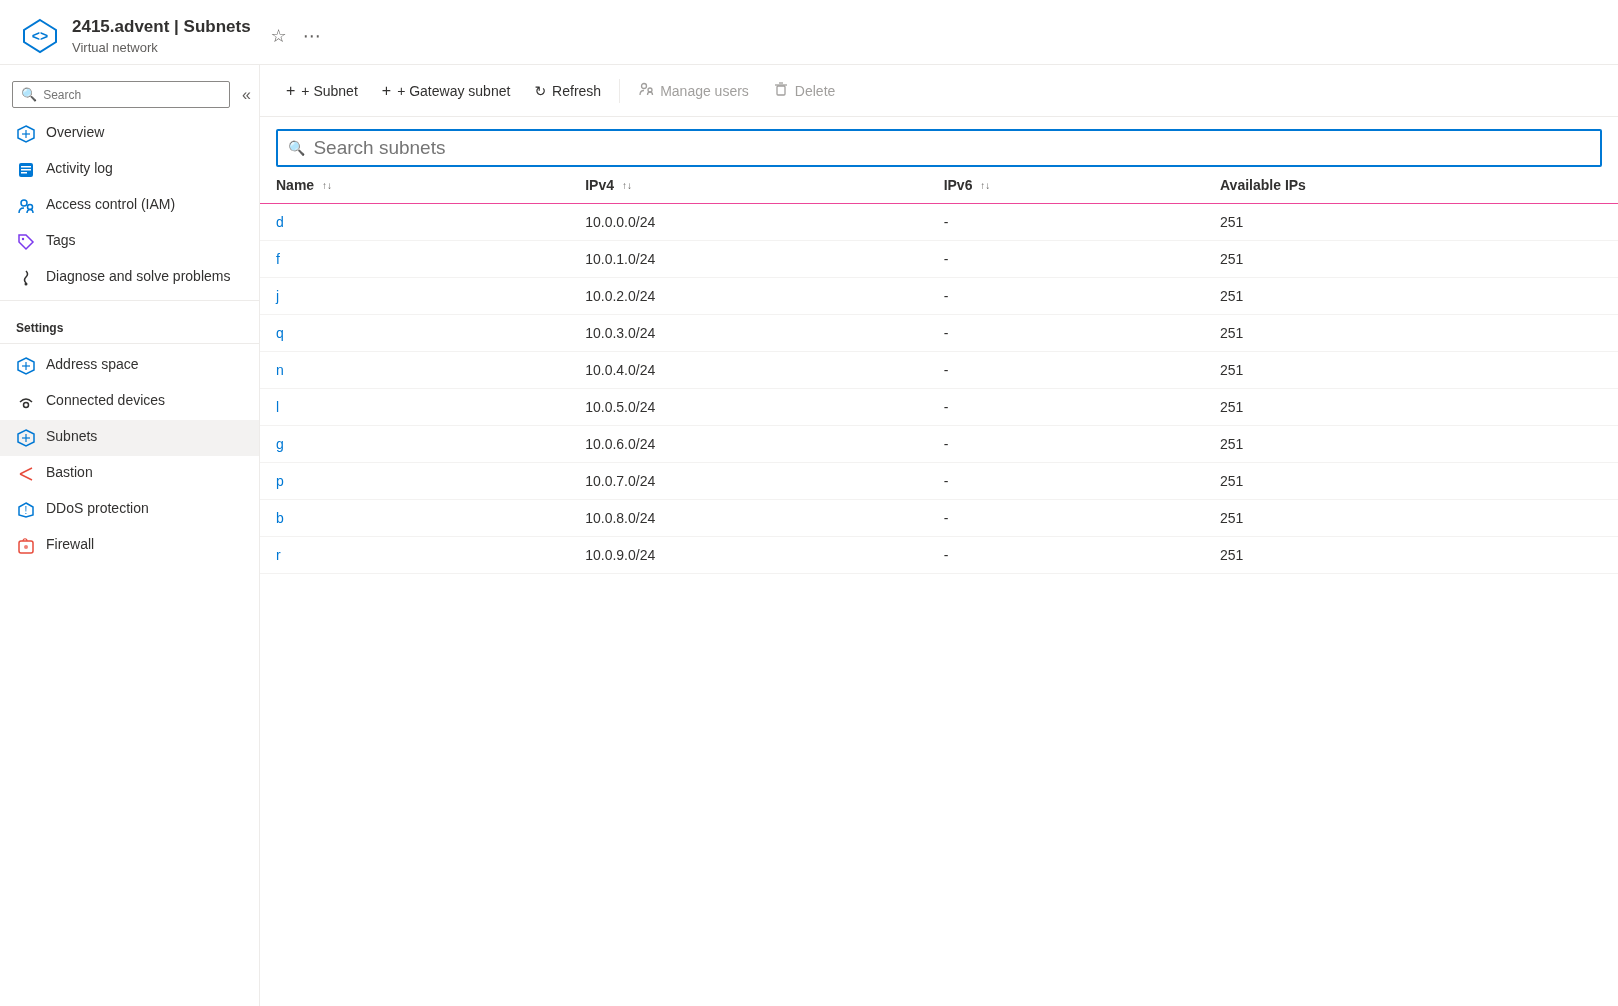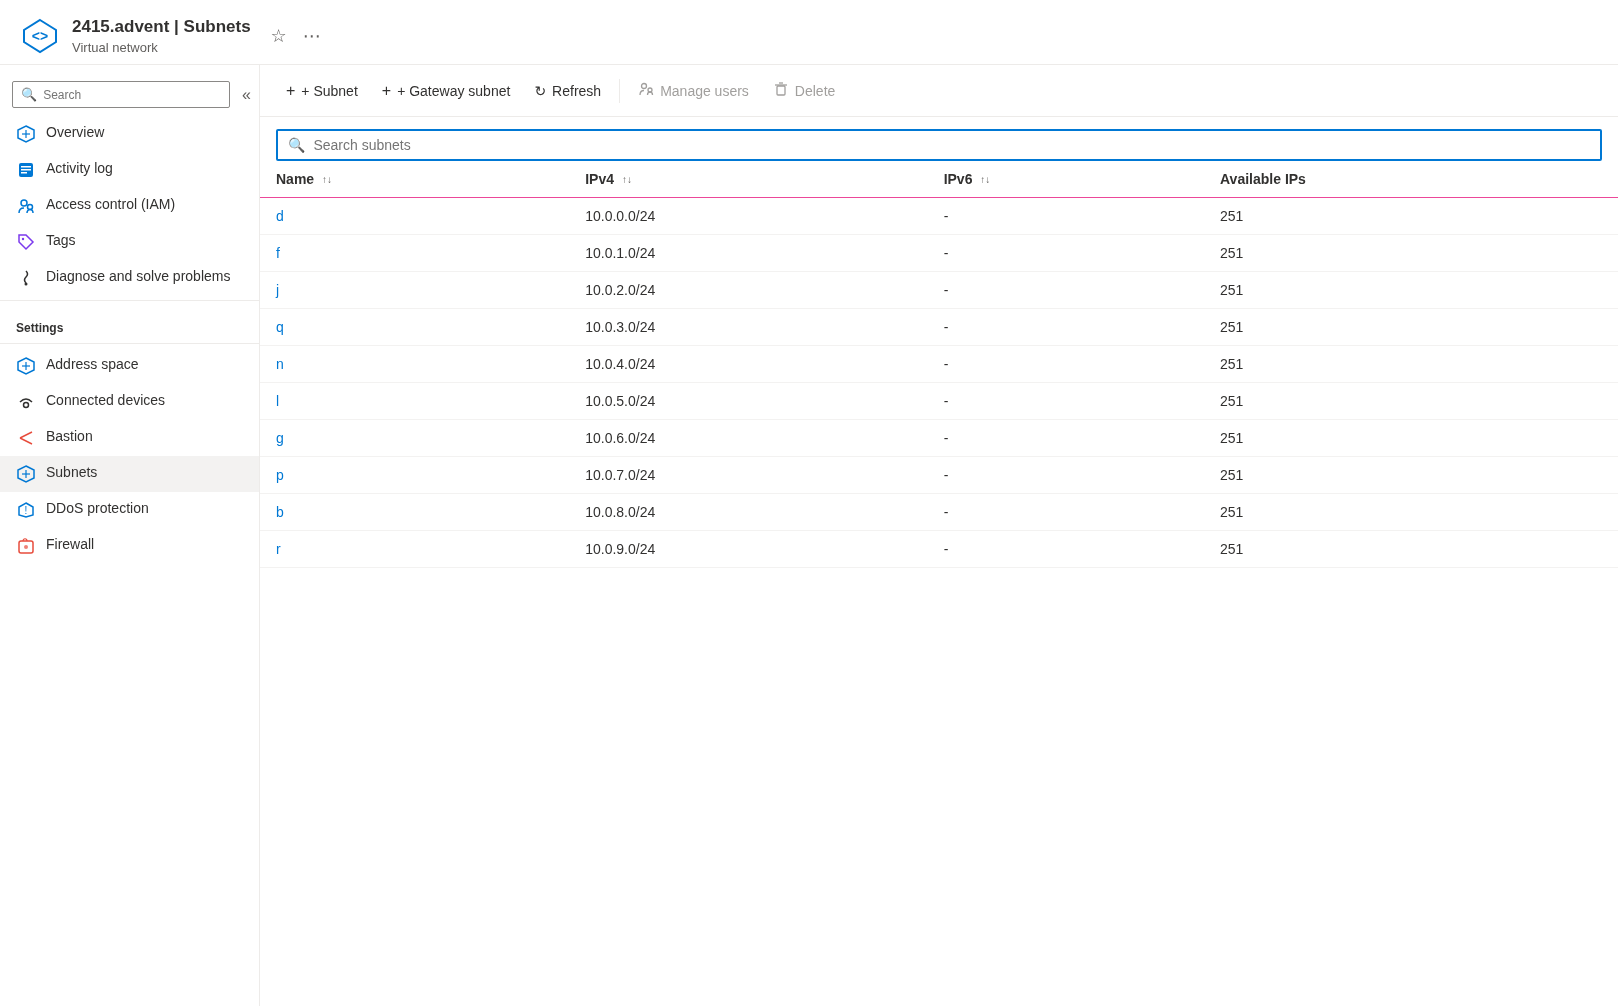--- a/index.html
+++ b/index.html
@@ -35,21 +35,21 @@
 
     
     .content-toolbar { display: flex; align-items: center; padding: 10px 16px; border-bottom: 1px solid #edebe9; gap: 4px; flex-wrap: wrap; }
     .toolbar-btn { display: flex; align-items: center; gap: 6px; background: none; border: none; cursor: pointer; color: #323130; font-size: 14px; padding: 6px 10px; border-radius: 2px; }
     .toolbar-btn.disabled { color: #a19f9d; cursor: default; }
     .toolbar-separator { width: 1px; height: 24px; background: #edebe9; margin: 0 4px; }
 
     
     .search-subnets-row { padding: 12px 16px 0 16px; }
     .search-subnets-box { display: flex; align-items: center; border: 2px solid #0078d4; border-radius: 2px; padding: 6px 10px; width: 100%; background: #fff; }
-    .search-subnets-box input { border: none; outline: none; font-size: 14px; color: #6d28d9; width: 100%; background: transparent; }
+    .search-subnets-box input { border: none; outline: none; font-size: 19px; color: #6d28d9; width: 100%; background: transparent; }
     .search-subnets-icon { color: #605e5c; margin-right: 8px; font-size: 14px; }
 
     
     .table-container { flex: 1; overflow-y: auto; padding: 0 0 0 0; }
     table { width: 100%; border-collapse: collapse; }
     thead tr { border-bottom: 1px solid #ec4899; }
     th { padding: 10px 16px; text-align: left; font-weight: 600; font-size: 14px; color: #323130; white-space: nowrap; }
     th .sort-icons { display: inline-flex; flex-direction: column; margin-left: 4px; font-size: 10px; color: #605e5c; vertical-align: middle; line-height: 1; }
     td { padding: 10px 16px; font-size: 14px; color: #323130; border-bottom: 1px solid #f3f2f1; }
     td.link-cell { color: #0078d4; cursor: pointer; }
@@ -164,38 +164,38 @@
       </div>
       <div class="sidebar-nav-item">
         <span class="sidebar-nav-icon">
           <svg width="18" height="18" viewBox="0 0 18 18">
               <path d="M3 9 Q9 3 15 9" fill="none" stroke="#323130" stroke-width="1.5"></path>
               <circle cx="9" cy="12" r="2.5" fill="none" stroke="#323130" stroke-width="1.5"></circle>
             </svg>
         </span>
         <span>Connected devices</span>
       </div>
-      <div class="sidebar-nav-item">
-        <span class="sidebar-nav-icon">
-          <svg width="18" height="18" viewBox="0 0 18 18">
-              <line x1="3" y1="9" x2="15" y2="3" stroke="#e74c3c" stroke-width="1.5"></line>
-              <line x1="3" y1="9" x2="15" y2="15" stroke="#e74c3c" stroke-width="1.5"></line>
-            </svg>
-        </span>
-        <span>Bastion</span>
-      </div>
       <div class="sidebar-nav-item active">
         <span class="sidebar-nav-icon">
           <svg width="18" height="18" viewBox="0 0 18 18">
               <polygon points="9,1 17,5 17,13 9,17 1,13 1,5" fill="none" stroke="#0078d4" stroke-width="1.5"></polygon>
               <line x1="5" y1="9" x2="13" y2="9" stroke="#0078d4" stroke-width="1.2"></line>
               <line x1="9" y1="5" x2="9" y2="13" stroke="#0078d4" stroke-width="1.2"></line>
             </svg>
         </span>
         <span>Subnets</span>
+      </div>
+      <div class="sidebar-nav-item">
+        <span class="sidebar-nav-icon">
+          <svg width="18" height="18" viewBox="0 0 18 18">
+              <line x1="3" y1="9" x2="15" y2="3" stroke="#e74c3c" stroke-width="1.5"></line>
+              <line x1="3" y1="9" x2="15" y2="15" stroke="#e74c3c" stroke-width="1.5"></line>
+            </svg>
+        </span>
+        <span>Bastion</span>
       </div>
       <div class="sidebar-nav-item">
         <span class="sidebar-nav-icon">
           <svg width="18" height="18" viewBox="0 0 18 18">
               <path d="M9 2 L16 6 L16 14 L9 16 L2 14 L2 6 Z" fill="none" stroke="#0078d4" stroke-width="1.5"></path>
               <text x="9" y="13" text-anchor="middle" font-size="10" fill="#0078d4">!</text>
             </svg>
         </span>
         <span>DDoS protection</span>
       </div>

